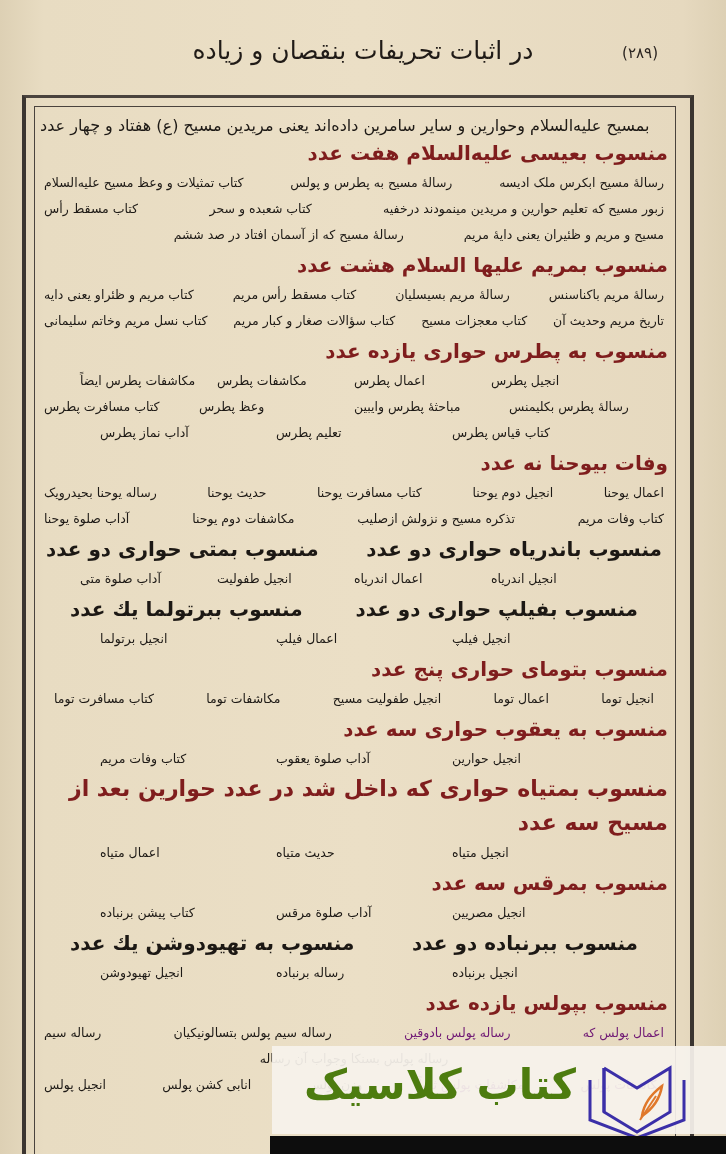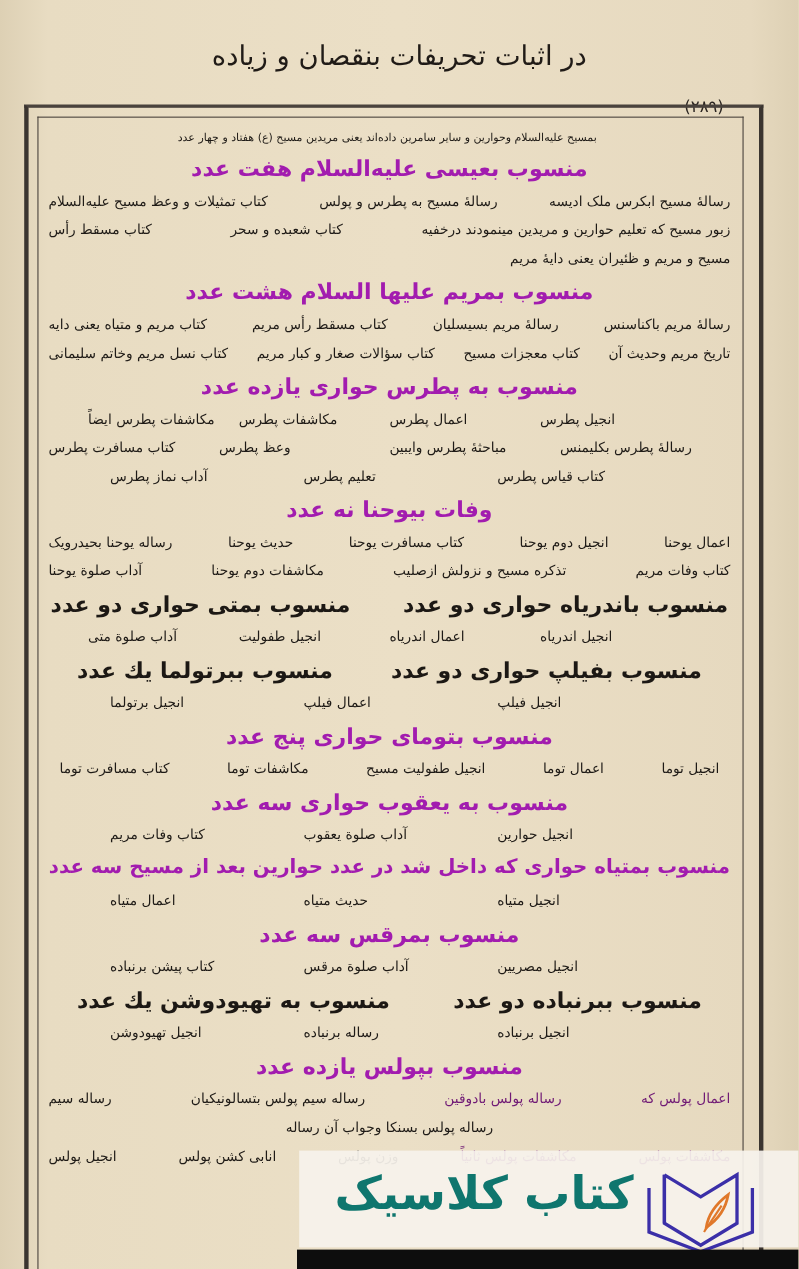--- a/index.html
+++ b/index.html
@@ -11,62 +11,62 @@
   }
   .page {
     position:absolute; left:0; top:0; width:726px; height:1154px;
     background: linear-gradient(90deg, #ddd0b4 0%, #e8dcc2 6%, #ebdfc6 50%, #e6d9bf 94%, #ddd0b4 100%);
   }
   .page-header {
     position:absolute; top:36px; left:0; width:726px; height:40px;
     direction:rtl;
   }
   .page-number {
-    position:absolute; right:68px; top:8px; font-size:15px; color:#2a2420;margin-top:44px;
+    position:absolute; right:68px; top:8px; font-size:15px; color:#2a2420;
   }
   .running-title {
     position:absolute; left:130px; right:130px; top:0px; text-align:center;
     font-size:25px; font-weight:normal; color:#201b17;
   }
   .frame-outer {
     position:absolute; left:22px; top:95px; width:664px; height:1080px;
     border-left:4px solid #3b3530; border-right:4px solid #3b3530;
     border-top:3px solid #4a433d;
   }
   .frame-inner {
     position:absolute; left:34px; top:106px; width:640px; height:1070px;
     border-left:1.5px solid #4a433d; border-right:1.5px solid #4a433d;
     border-top:1.5px solid #4a433d;
   }
   .content {
     position:absolute; left:40px; top:116px; width:628px;
     direction:rtl; text-align:right;
   }
-  .intro-line { font-size:10px; line-height:20px; text-align:center; padding-right:4px; }
+  .intro-line { font-size:16px; line-height:20px; text-align:left; padding-right:4px; }
   .section-heading {
-    font-size:20px; font-weight:bold; text-align:center; line-height:34px;
-    color:#a21caf;
+    font-size:20px; font-weight:bold; line-height:34px;
+    color:#7f1d1d;
   }
   .dual-heading {
     display:flex; justify-content:space-between; font-size:20px; font-weight:bold;
     line-height:34px; padding:0 6px; color:#1c1814;
   }
   .item-row {
     display:flex; justify-content:space-between; font-size:12.5px; line-height:26px;
     padding:0 4px;
   }
   .item-row.spaced { justify-content:flex-start; gap:0; }
   .item-row.spaced span { flex:1; text-align:left; }
   .overlay {
     position:absolute; left:272px; top:1046px; width:454px; height:88px;
     background:rgba(246,242,236,0.93);
   }
   .overlay-title {
     position:absolute; left:300px; top:1060px; width:280px; text-align:center;
-    font-size:42px; font-weight:bold; color:#0f766e; direction:rtl;
+    font-size:42px; font-weight:bold; color:#4d7c0f; direction:rtl;
   }
   .logo-icon { position:absolute; left:582px; top:1062px; width:110px; height:78px; }
   .bottom-band {
     position:absolute; left:270px; top:1136px; width:456px; height:18px; background:#0d0d0d;
   }
   .faint { color:#701a75; }
 </style>
 </head>
 <body>
 
@@ -89,28 +89,29 @@
     <span>رسالهٔ مسیح به پطرس و پولس</span>
     <span>کتاب تمثیلات و وعظ مسیح علیه‌السلام</span>
   </div>
   <div class="item-row">
     <span>زبور مسیح که تعلیم حوارین و مریدین مینمودند درخفیه</span>
     <span>کتاب شعبده و سحر</span>
     <span>کتاب مسقط رأس</span>
   </div>
   <div class="item-row" style="justify-content:flex-start;gap:60px;">
     <span>مسیح و مریم و ظئیران یعنی دایهٔ مریم</span>
+    <span>رسالهٔ مسیح که از آسمان افتاد در صد ششم</span>
   </div>
 
   <div class="section-heading">منسوب بمریم علیها السلام هشت عدد</div>
   <div class="item-row">
     <span>رسالهٔ مریم باکناسنس</span>
     <span>رسالهٔ مریم بسیسلیان</span>
     <span>کتاب مسقط رأس مریم</span>
-    <span>کتاب مریم و متیاه یعنی دایه</span>
+    <span>کتاب مریم و ظئراو یعنی دایه</span>
   </div>
   <div class="item-row">
     <span>تاریخ مریم وحدیث آن</span>
     <span>کتاب معجزات مسیح</span>
     <span>کتاب سؤالات صغار و کبار مریم</span>
     <span>کتاب نسل مریم وخاتم سلیمانی</span>
   </div>
 
   <div class="section-heading">منسوب به پطرس حواری یازده عدد</div>
   <div class="item-row spaced" style="padding:0 40px;">
@@ -176,21 +177,21 @@
     <span>کتاب مسافرت توما</span>
   </div>
 
   <div class="section-heading">منسوب به یعقوب حواری سه عدد</div>
   <div class="item-row spaced" style="padding:0 40px 0 60px;">
     <span>انجیل حوارین</span>
     <span>آداب صلوة یعقوب</span>
     <span>کتاب وفات مریم</span>
   </div>
 
-  <div class="section-heading" style="font-size:18px;">منسوب بمتیاه حواری که داخل شد در عدد حوارین بعد از مسیح سه عدد</div>
+  <div class="section-heading" style="font-size:22px;">منسوب بمتیاه حواری که داخل شد در عدد حوارین بعد از مسیح سه عدد</div>
   <div class="item-row spaced" style="padding:0 40px 0 60px;">
     <span>انجیل متیاه</span>
     <span>حدیث متیاه</span>
     <span>اعمال متیاه</span>
   </div>
 
   <div class="section-heading">منسوب بمرقس سه عدد</div>
   <div class="item-row spaced" style="padding:0 40px 0 60px;">
     <span>انجیل مصریین</span>
     <span>آداب صلوة مرقس</span>

